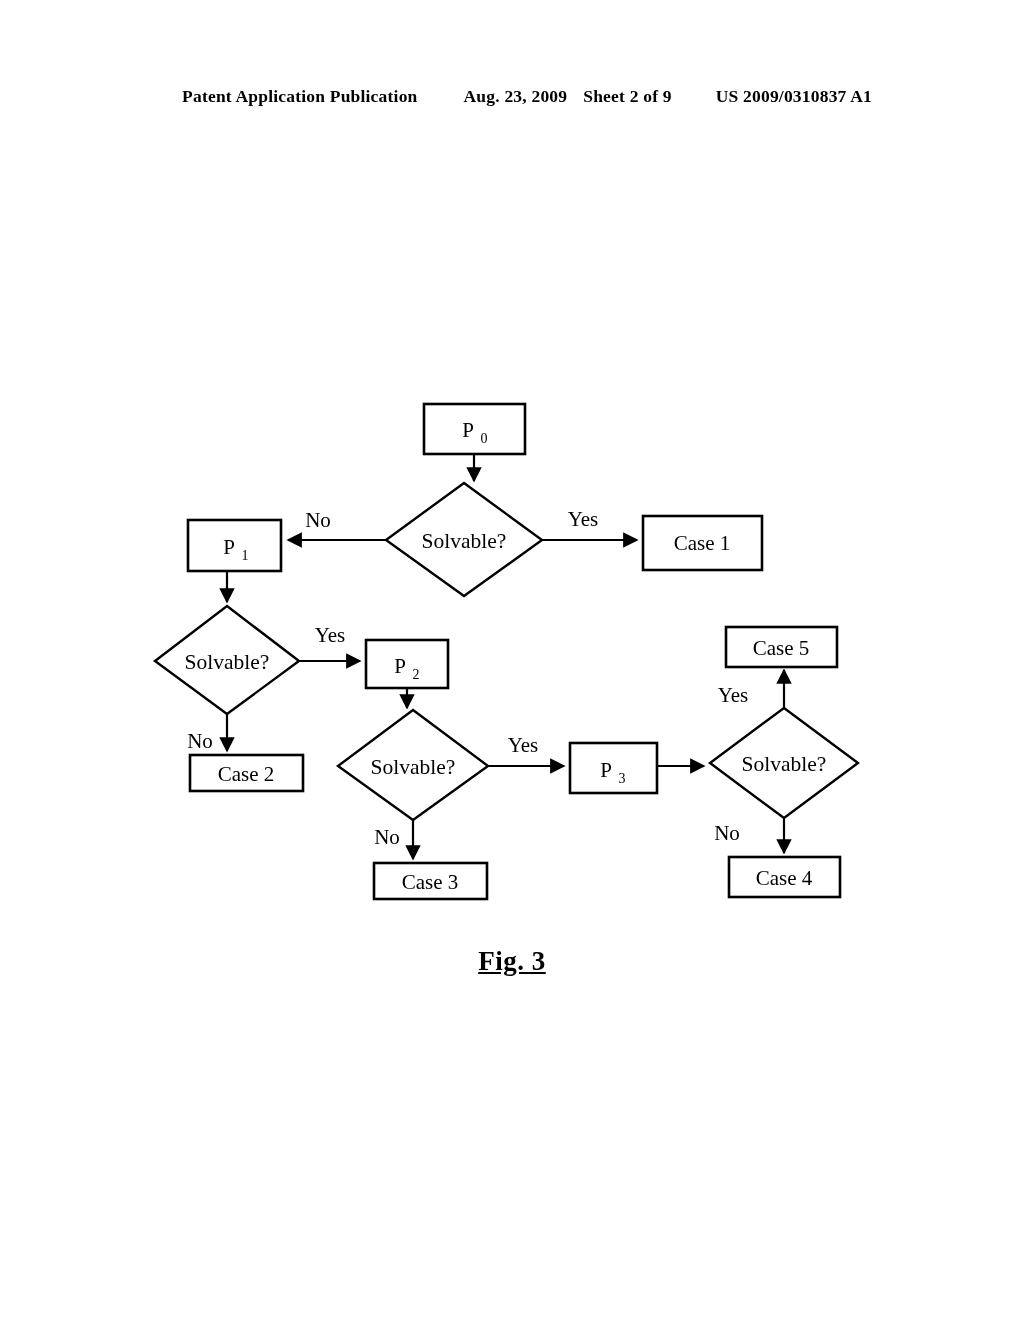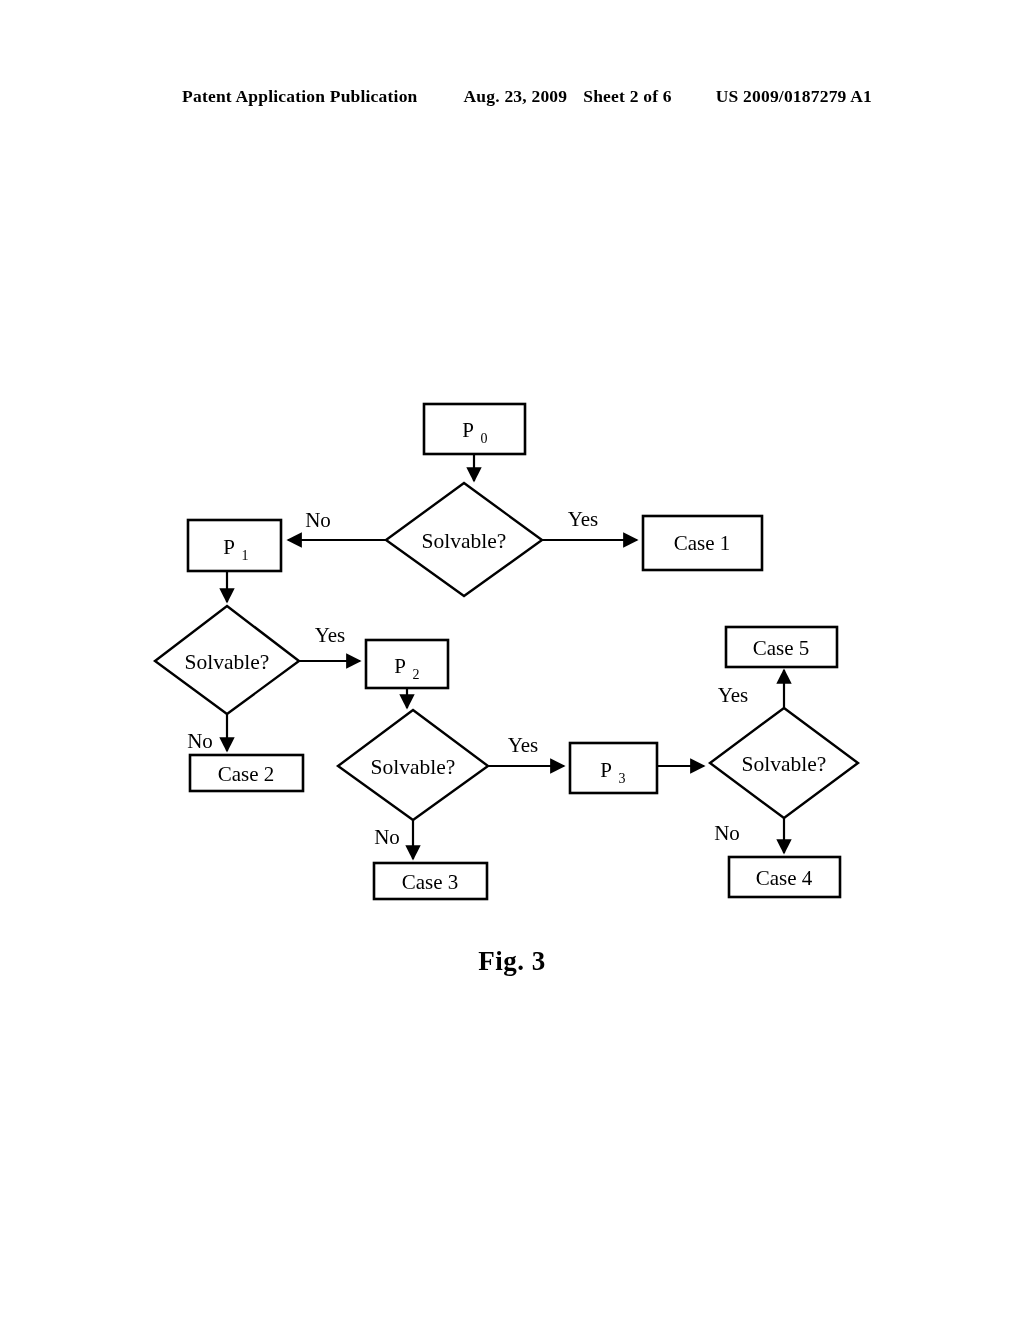--- a/index.html
+++ b/index.html
@@ -90,33 +90,34 @@
   
   #fig-caption {
     position: absolute;
     left: 0;
     top: 946px;
     width: 1024px;
     text-align: center;
     font-size: 27px;
     font-weight: bold;
     letter-spacing: 0.5px;
+    text-decoration: underline;
   }
 </style>
 </head>
 <body>
 
 <div id="page-header">
   <span class="hdr-seg">Patent Application Publication</span>
   <span class="gap-a"></span>
   <span class="hdr-seg">Aug. 23, 2009</span>
   <span class="gap-b"></span>
-  <span class="hdr-seg">Sheet 2 of 6</span>
+  <span class="hdr-seg">Sheet 2 of 9</span>
   <span class="gap-c"></span>
-  <span class="hdr-seg">US 2009/0187279 A1</span>
+  <span class="hdr-seg">US 2009/0310837 A1</span>
 </div>
 
 <div id="figure">
   <svg width="1024" height="1320" viewBox="0 0 1024 1320" xmlns="http://www.w3.org/2000/svg">
 
     <defs>
       <marker id="arrow" viewBox="0 0 10 10" refX="9" refY="5" markerWidth="7" markerHeight="7" orient="auto-start-reverse">
         <path d="M 0 0 L 10 5 L 0 10 z" fill="#000000"></path>
       </marker>
     </defs>

